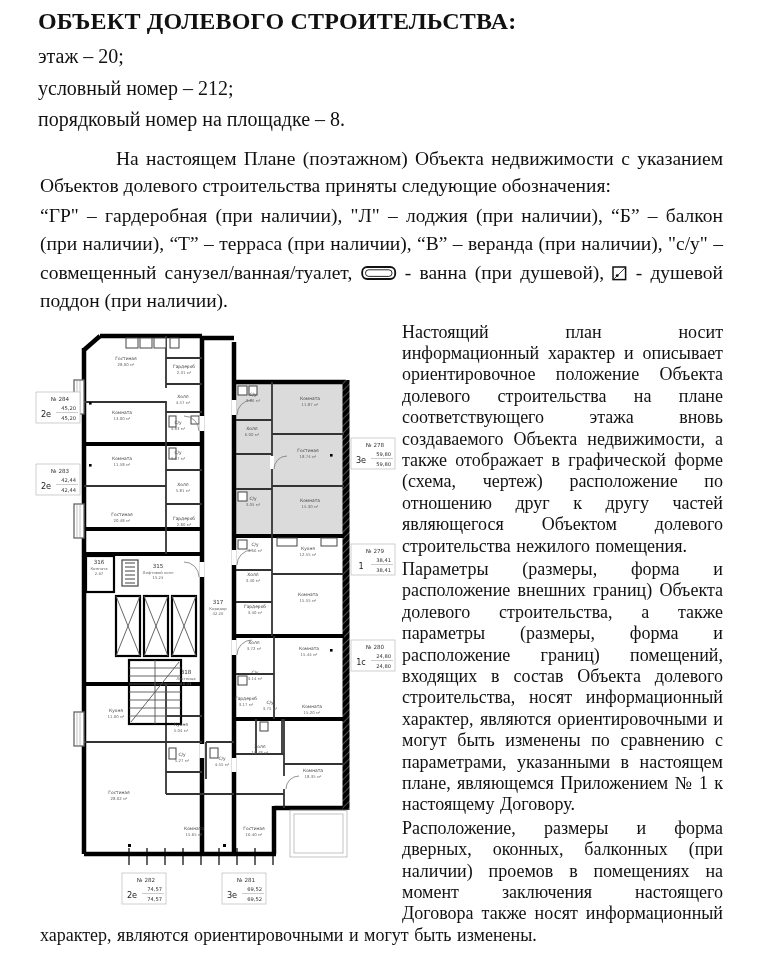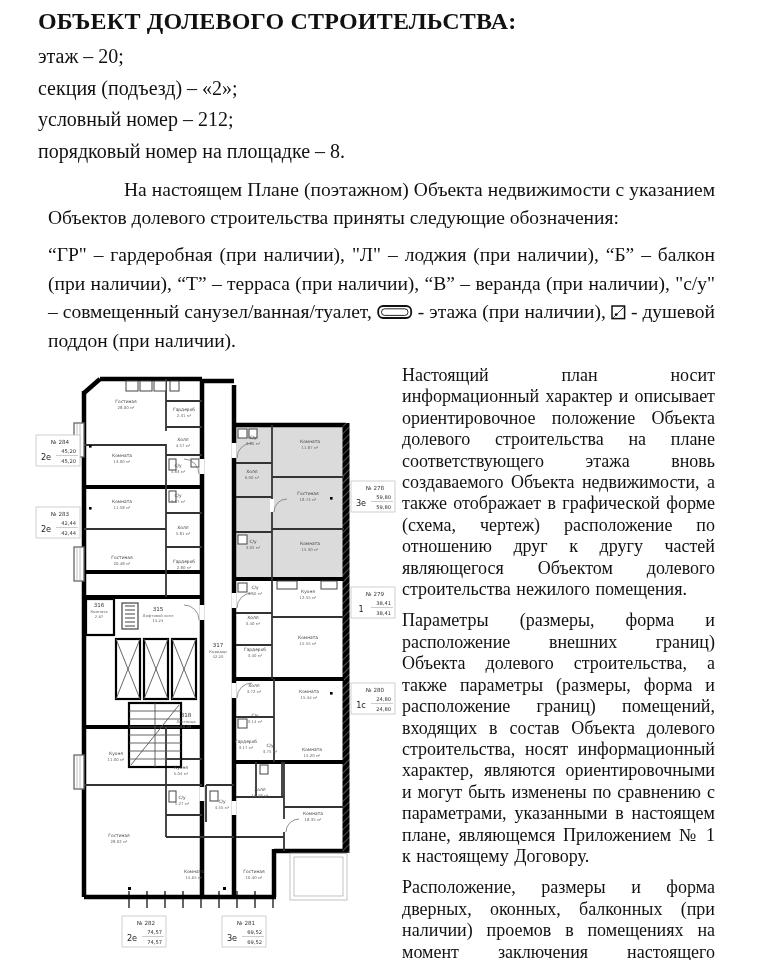--- a/index.html
+++ b/index.html
@@ -9,21 +9,21 @@
     color:#111;
   }
   .page{padding:6px 36px 0 38px;}
   .doc-title{
     font-size:24px;font-weight:bold;letter-spacing:.2px;
     margin:2px 0 6px 0;
   }
   .obj-lines div{
     font-size:20px;line-height:31.5px;white-space:nowrap;
   }
-  p{margin:10px;}
+  p{margin:2px;}
   .intro{
     font-size:19.5px;line-height:27.5px;text-align:justify;
     text-indent:76px;margin-top:9px;
   }
   .legend{
     font-size:19.5px;line-height:28.5px;text-align:justify;
   }
   .legend svg{vertical-align:-2px;}
   .flow{margin-top:6px;}
   .plan-float{
@@ -38,34 +38,33 @@
 </style>
 </head>
 <body>
 
 <div class="page">
 
   <h1 class="doc-title">ОБЪЕКТ ДОЛЕВОГО СТРОИТЕЛЬСТВА:</h1>
 
   <div class="obj-lines">
       <div>этаж – 20;</div>
-      <div>секция (подъезд) – «2»;</div>
       <div>условный номер – 212;</div>
       <div>порядковый номер на площадке – 8.</div>
     </div>
 
   <p class="intro">На настоящем Плане (поэтажном) Объекта недвижимости с указанием Объектов долевого строительства приняты следующие обозначения:</p>
 
   <p class="legend">
     <span>“ГР" – гардеробная (при наличии), "Л" – лоджия (при наличии), “Б” – балкон (при наличии), “Т” – терраса (при наличии), “В” – веранда (при наличии), "с/у" – совмещенный санузел/ванная/туалет,</span>
     <svg width="36" height="16" viewBox="0 0 36 16">
       <rect x="1.2" y="2" width="33" height="12" rx="5" fill="#fff" stroke="#111" stroke-width="1.8"></rect>
       <rect x="4.5" y="4.8" width="26.5" height="6.6" rx="3.2" fill="none" stroke="#111" stroke-width="0.9"></rect>
     </svg>
-    <span>- этажа (при наличии),</span>
+    <span>- ванна (при душевой),</span>
     <svg width="15" height="15" viewBox="0 0 15 15">
       <rect x="1" y="1" width="12.6" height="12.6" fill="#fff" stroke="#111" stroke-width="1.5"></rect>
       <path d="M2.2 12.8 L12.8 2.2" stroke="#111" stroke-width="0.8"></path>
       <circle cx="5.2" cy="9.6" r="1.4" fill="#111"></circle>
     </svg>
     <span>- душевой поддон (при наличии).</span>
   </p>
 
   <div class="flow" id="flow">
     <div class="plan-float">

